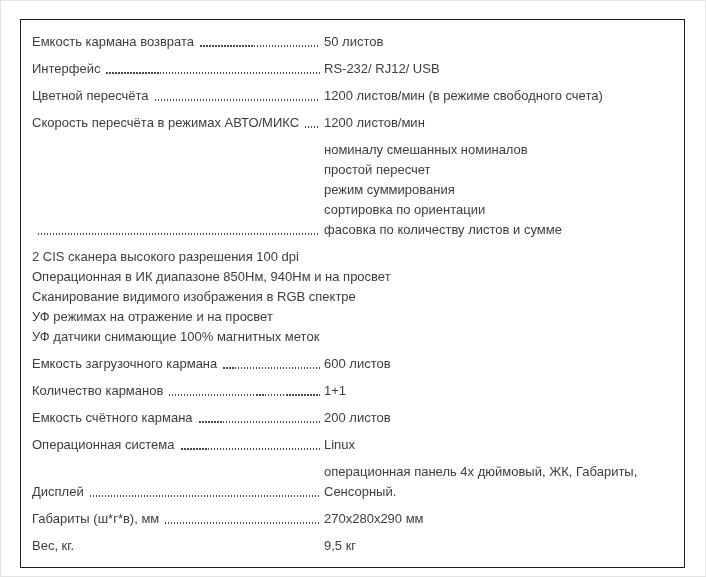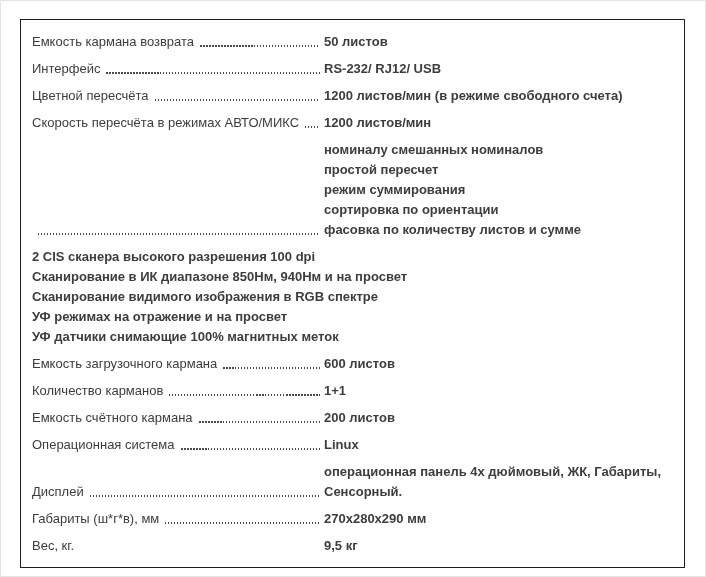--- a/index.html
+++ b/index.html
@@ -44,21 +44,21 @@
     align-self: flex-end;
     height: 2px;
     margin: 0 4px 5px 6px;
     background-image: repeating-linear-gradient(
       90deg,
       var(--dots-color, #4a4a4a) 0 1.5px,
       transparent 1.5px 3px
     );
   }
   .leader.hidden { visibility: hidden; }
-  .cell-values { flex: 1 1 auto; min-width: 0; font-weight: bold; }
+  .cell-values { flex: 1 1 auto; min-width: 0; }
   .value-line { line-height: 20px; }
 </style>
 </head>
 <body style="background: rgb(255, 255, 255);">
 
 <section class="spec-box" id="spec-box">
   <div class="spec-row">
     <div class="cell-label">
       <span class="label-text">Емкость кармана возврата</span>
       <span class="leader"></span>
@@ -107,21 +107,21 @@
         <div class="value-line">простой пересчет</div>
         <div class="value-line">режим суммирования</div>
         <div class="value-line">сортировка по ориентации</div>
         <div class="value-line">фасовка по количеству листов и сумме</div>
       </div>
   </div>
 
   <div class="spec-row">
     <div class="cell-values">
         <div class="value-line">2 CIS сканера высокого разрешения 100 dpi</div>
-        <div class="value-line">Сканирование в ИК диапазоне 850Нм, 940Нм и на просвет</div>
+        <div class="value-line">Операционная в ИК диапазоне 850Нм, 940Нм и на просвет</div>
         <div class="value-line">Сканирование видимого изображения в RGB спектре</div>
         <div class="value-line">УФ режимах на отражение и на просвет</div>
         <div class="value-line">УФ датчики снимающие 100% магнитных меток</div>
       </div>
   </div>
 
   <div class="spec-row">
     <div class="cell-label">
       <span class="label-text">Емкость загрузочного кармана</span>
       <span class="leader"></span>

